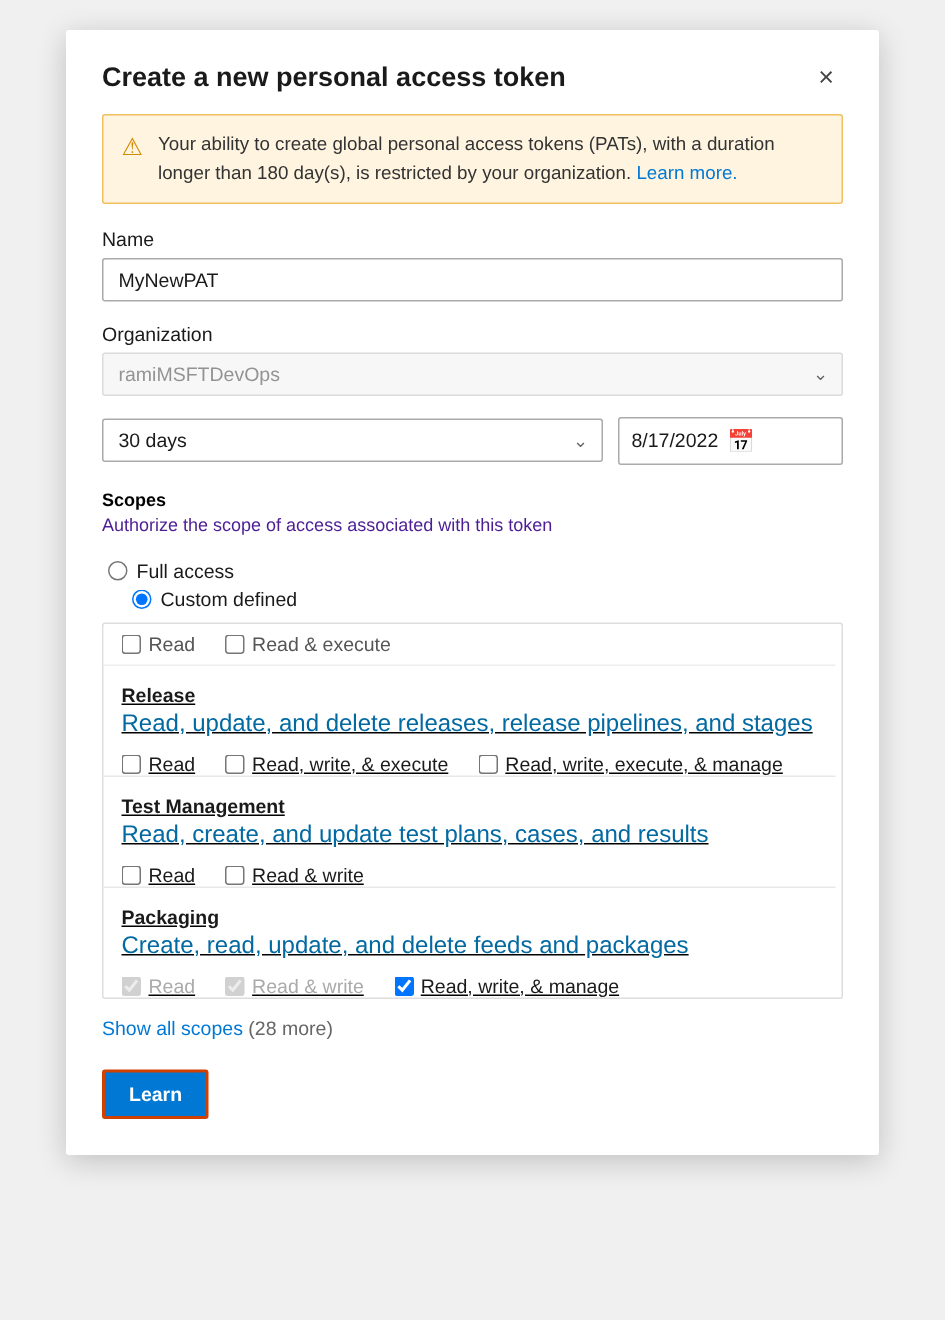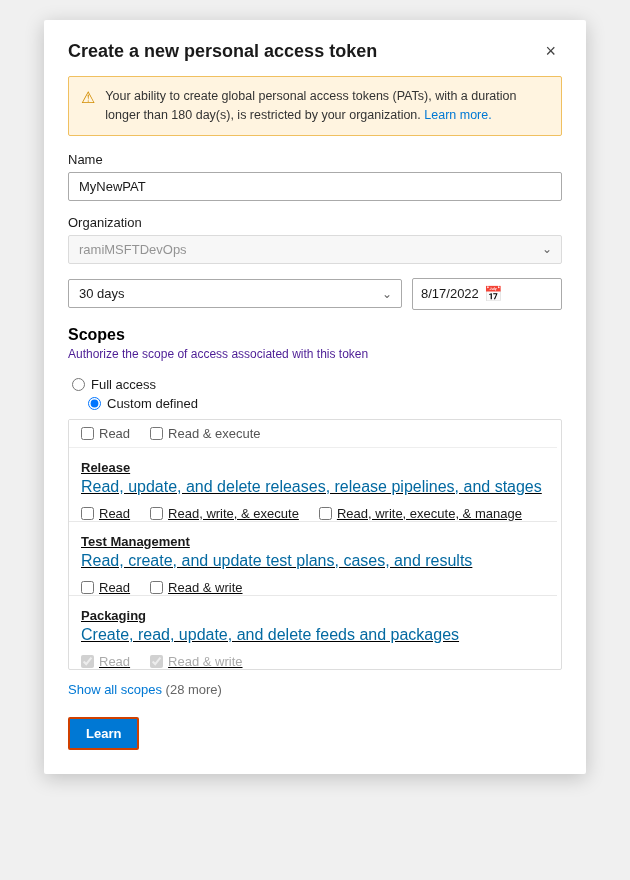--- a/index.html
+++ b/index.html
@@ -149,21 +149,21 @@
       color: #1a1a1a;
     }
     .calendar-icon {
       color: #444;
       font-size: 15px;
       cursor: pointer;
     }
 
     .scopes-section { margin-bottom: 8px; }
     .scopes-title {
-      font-size: 16px;
+      font-size: 12px;
       font-weight: 600;
       margin-bottom: 3px;
     }
     .scopes-subtitle {
       font-size: 12px;
       color: #4c1d95;
       margin-bottom: 16px;
     }
     .scopes-radios {
       display: flex;
@@ -406,20 +406,24 @@
         <div class="scope-group-desc">Create, read, update, and delete feeds and packages</div>
         <div class="scope-checkboxes">
           <div class="scope-check-item disabled">
             <input type="checkbox" id="pkg-read" checked="" disabled="" style="">
             <label for="pkg-read">Read</label>
           </div>
           <div class="scope-check-item disabled">
             <input type="checkbox" id="pkg-rw" checked="" disabled="" style="">
             <label for="pkg-rw">Read &amp; write</label>
           </div>
+          <div class="scope-check-item">
+            <input type="checkbox" id="pkg-rwm" checked="" style="">
+            <label for="pkg-rwm">Read, write, &amp; manage</label>
+          </div>
         </div>
       </div>
 
     </div>
   </div>
 
   
   <a href="#" class="show-all-link">
     <span>Show all scopes</span>
     <span class="show-all-count">(28 more)</span>

